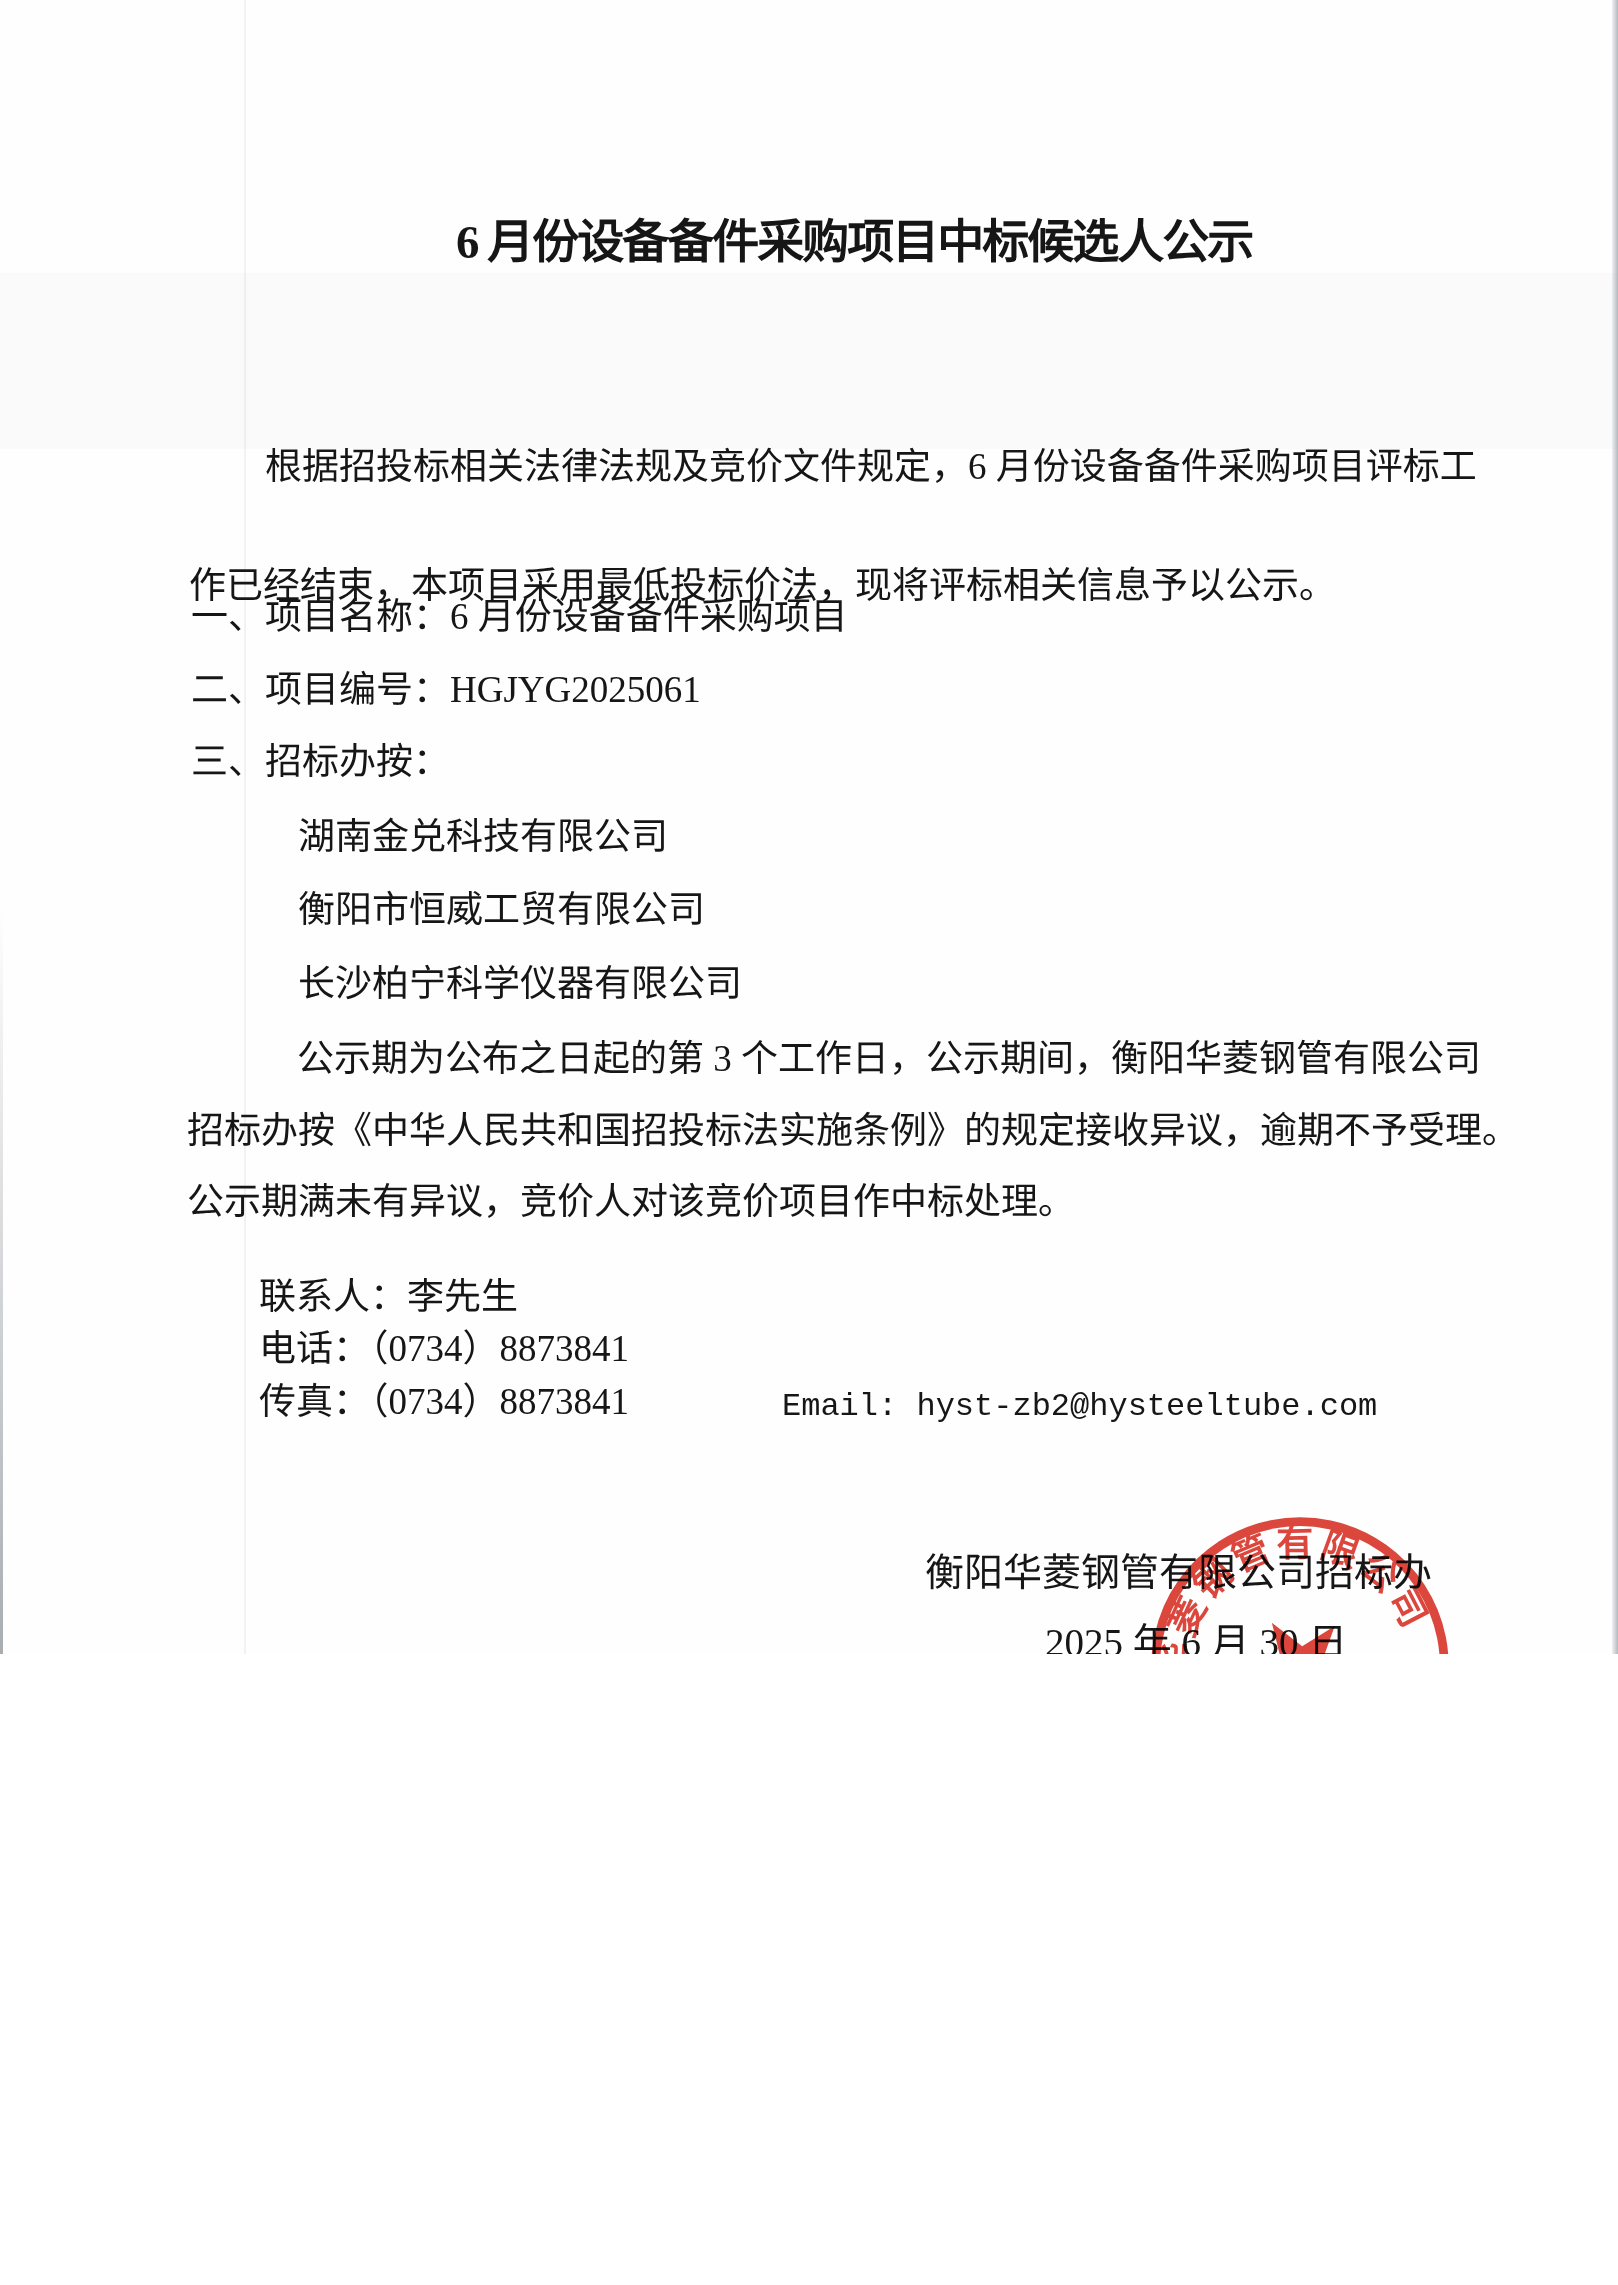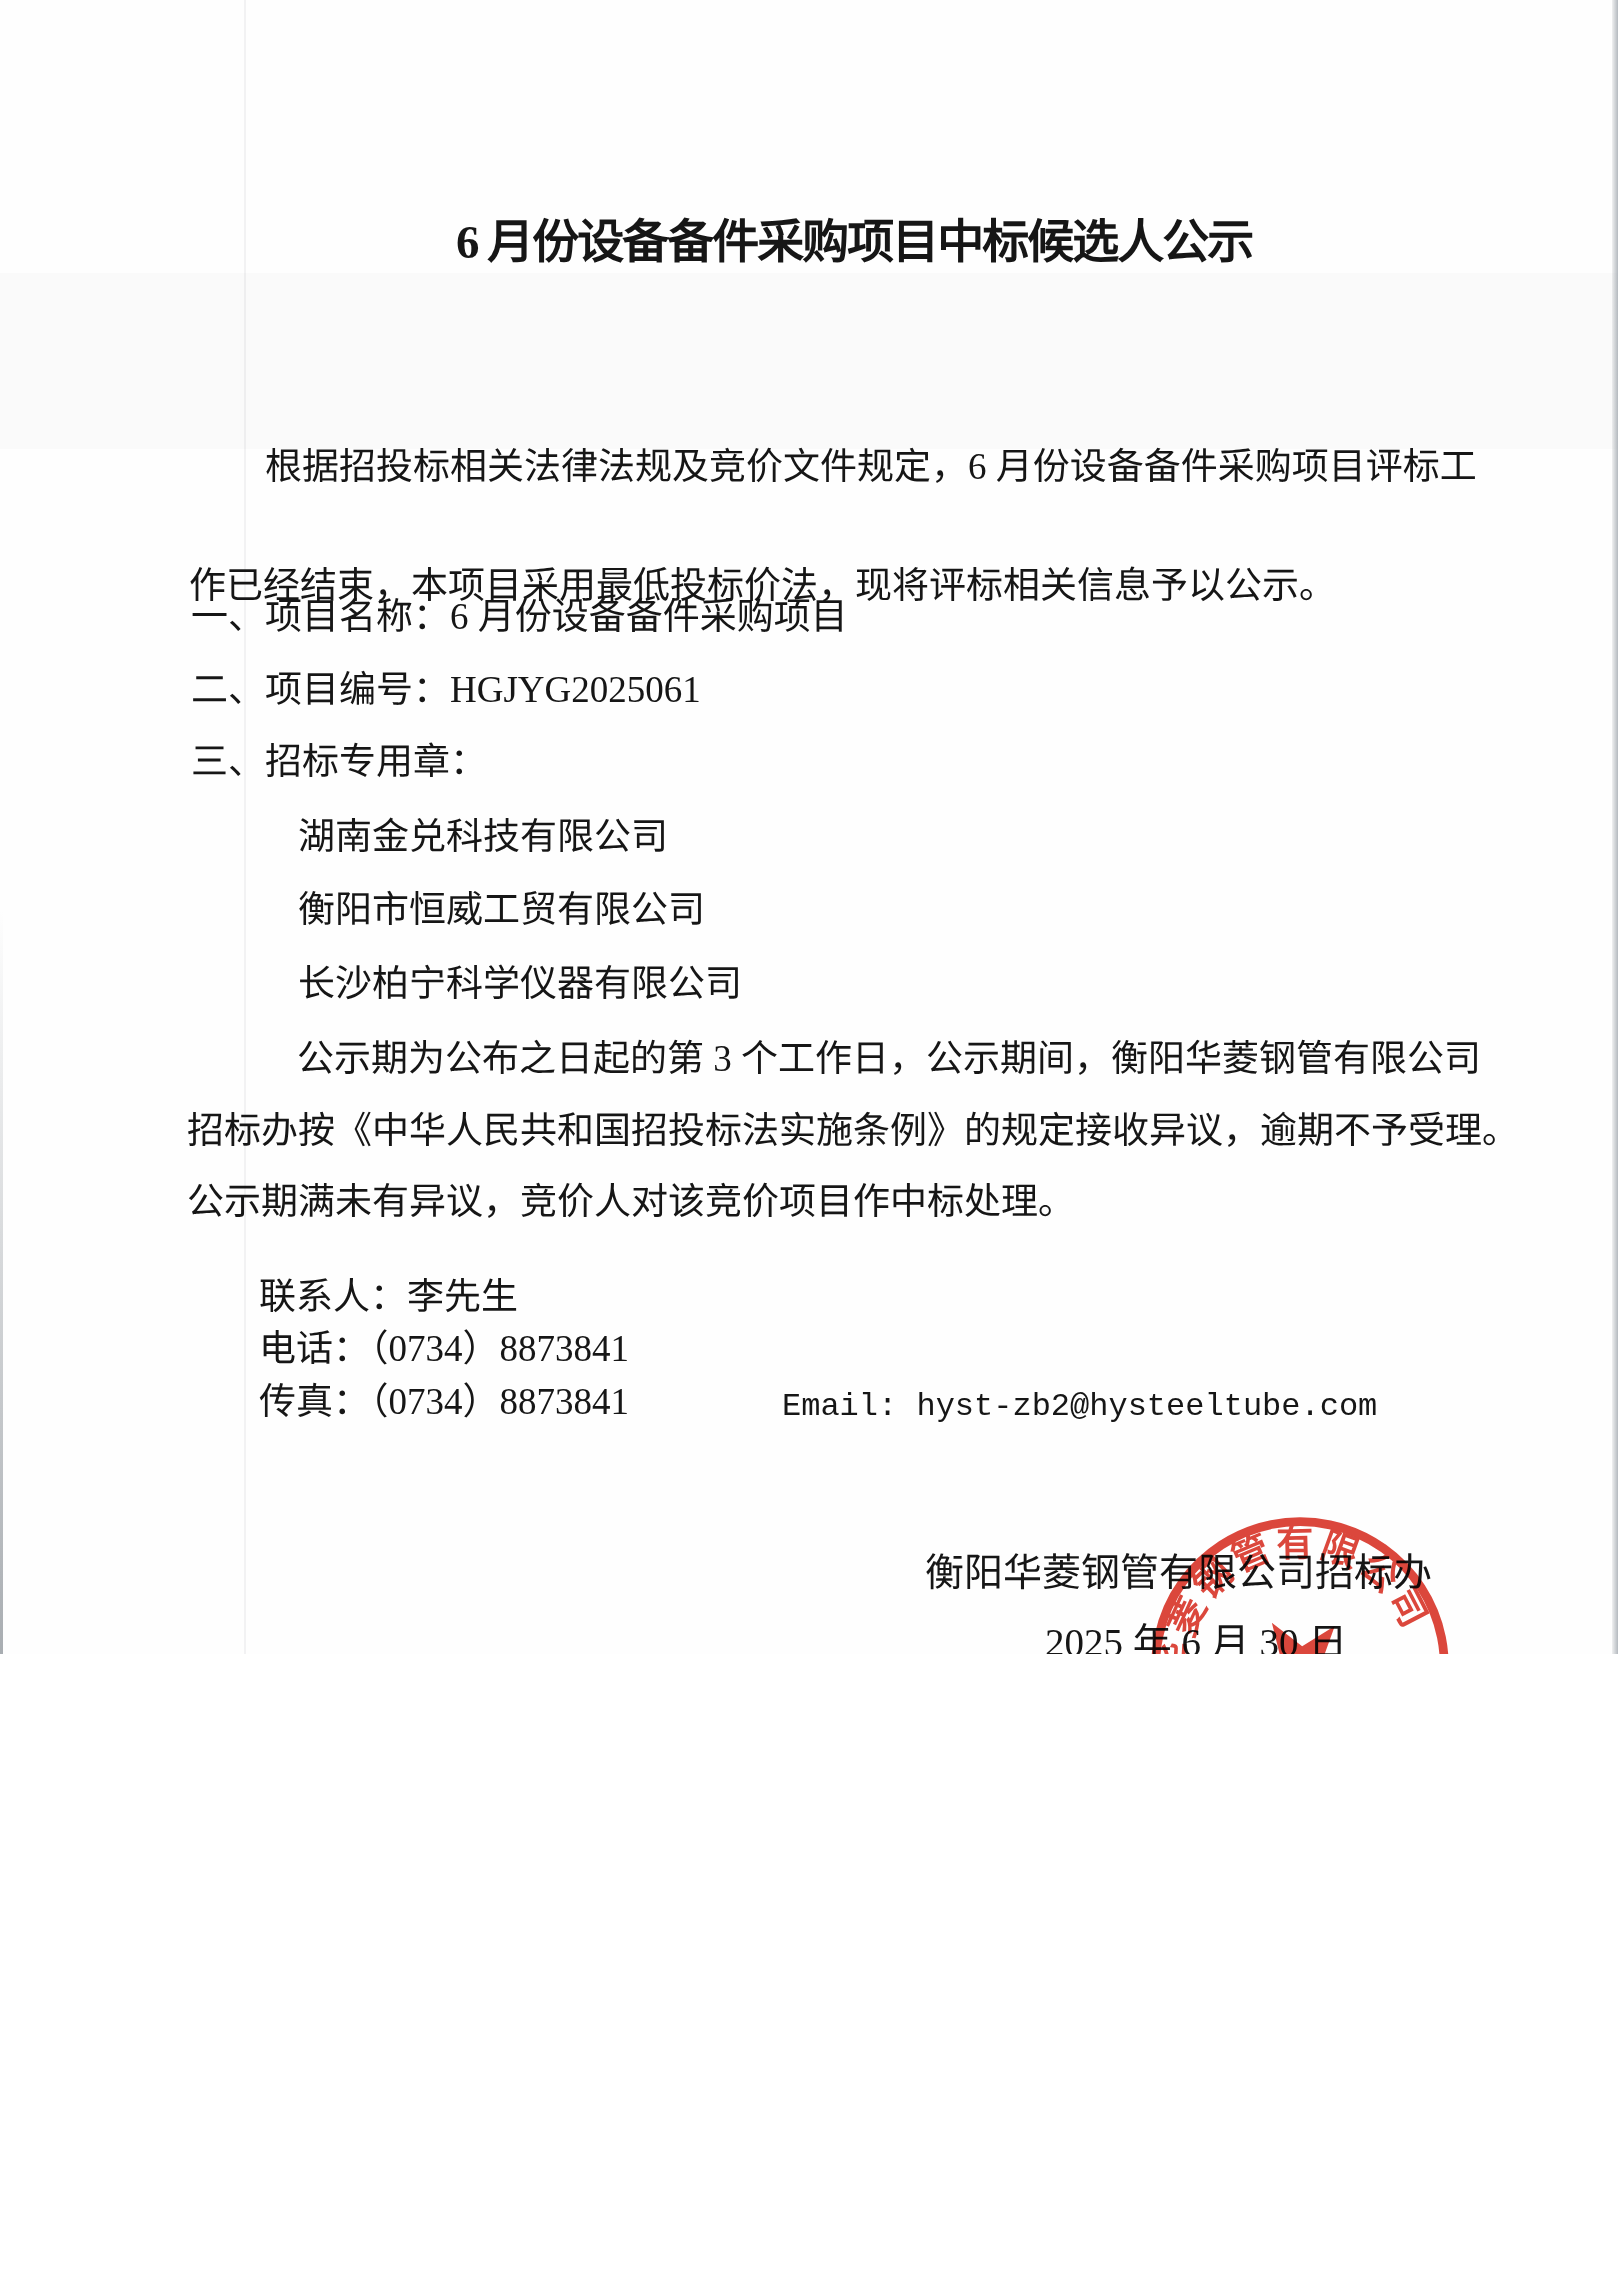--- a/index.html
+++ b/index.html
@@ -40,21 +40,21 @@
   <div class="scan-band" style="top:273px;height:176px;"></div>
   <div class="fold-line" style="left:244px;"></div>
 
   <div class="title" style="left:456px;top:203px;">6 月份设备备件采购项目中标候选人公示</div>
 
   <div class="line" style="left:265px;top:448px;">根据招投标相关法律法规及竞价文件规定，6 月份设备备件采购项目评标工</div>
   <div class="line" style="left:189px;top:523px;margin-top:44px;">作已经结束，本项目采用最低投标价法，现将评标相关信息予以公示。</div>
 
   <div class="line" style="left:191px;top:598px;">一、项目名称：6 月份设备备件采购项目</div>
   <div class="line" style="left:191px;top:671px;">二、项目编号：HGJYG2025061</div>
-  <div class="line" style="left:191px;top:743px;">三、招标专用章：</div>
+  <div class="line" style="left:191px;top:743px;">三、招标办按：</div>
 
   <div class="line" style="left:298px;top:818px;">湖南金兑科技有限公司</div>
   <div class="line" style="left:298px;top:965px;">长沙柏宁科学仪器有限公司</div>
   <div class="line" style="left:298px;top:891px;">衡阳市恒威工贸有限公司</div>
 
   <div class="line" style="left:265px;top:1040px;margin-left:32px;">公示期为公布之日起的第 3 个工作日，公示期间，衡阳华菱钢管有限公司</div>
   <div class="line" style="left:187px;top:1112px;">招标办按《中华人民共和国招投标法实施条例》的规定接收异议，逾期不予受理。</div>
   <div class="line" style="left:187px;top:1183px;">公示期满未有异议，竞价人对该竞价项目作中标处理。</div>
 
   <div class="line" style="left:259px;top:1278px;">联系人：李先生</div>

